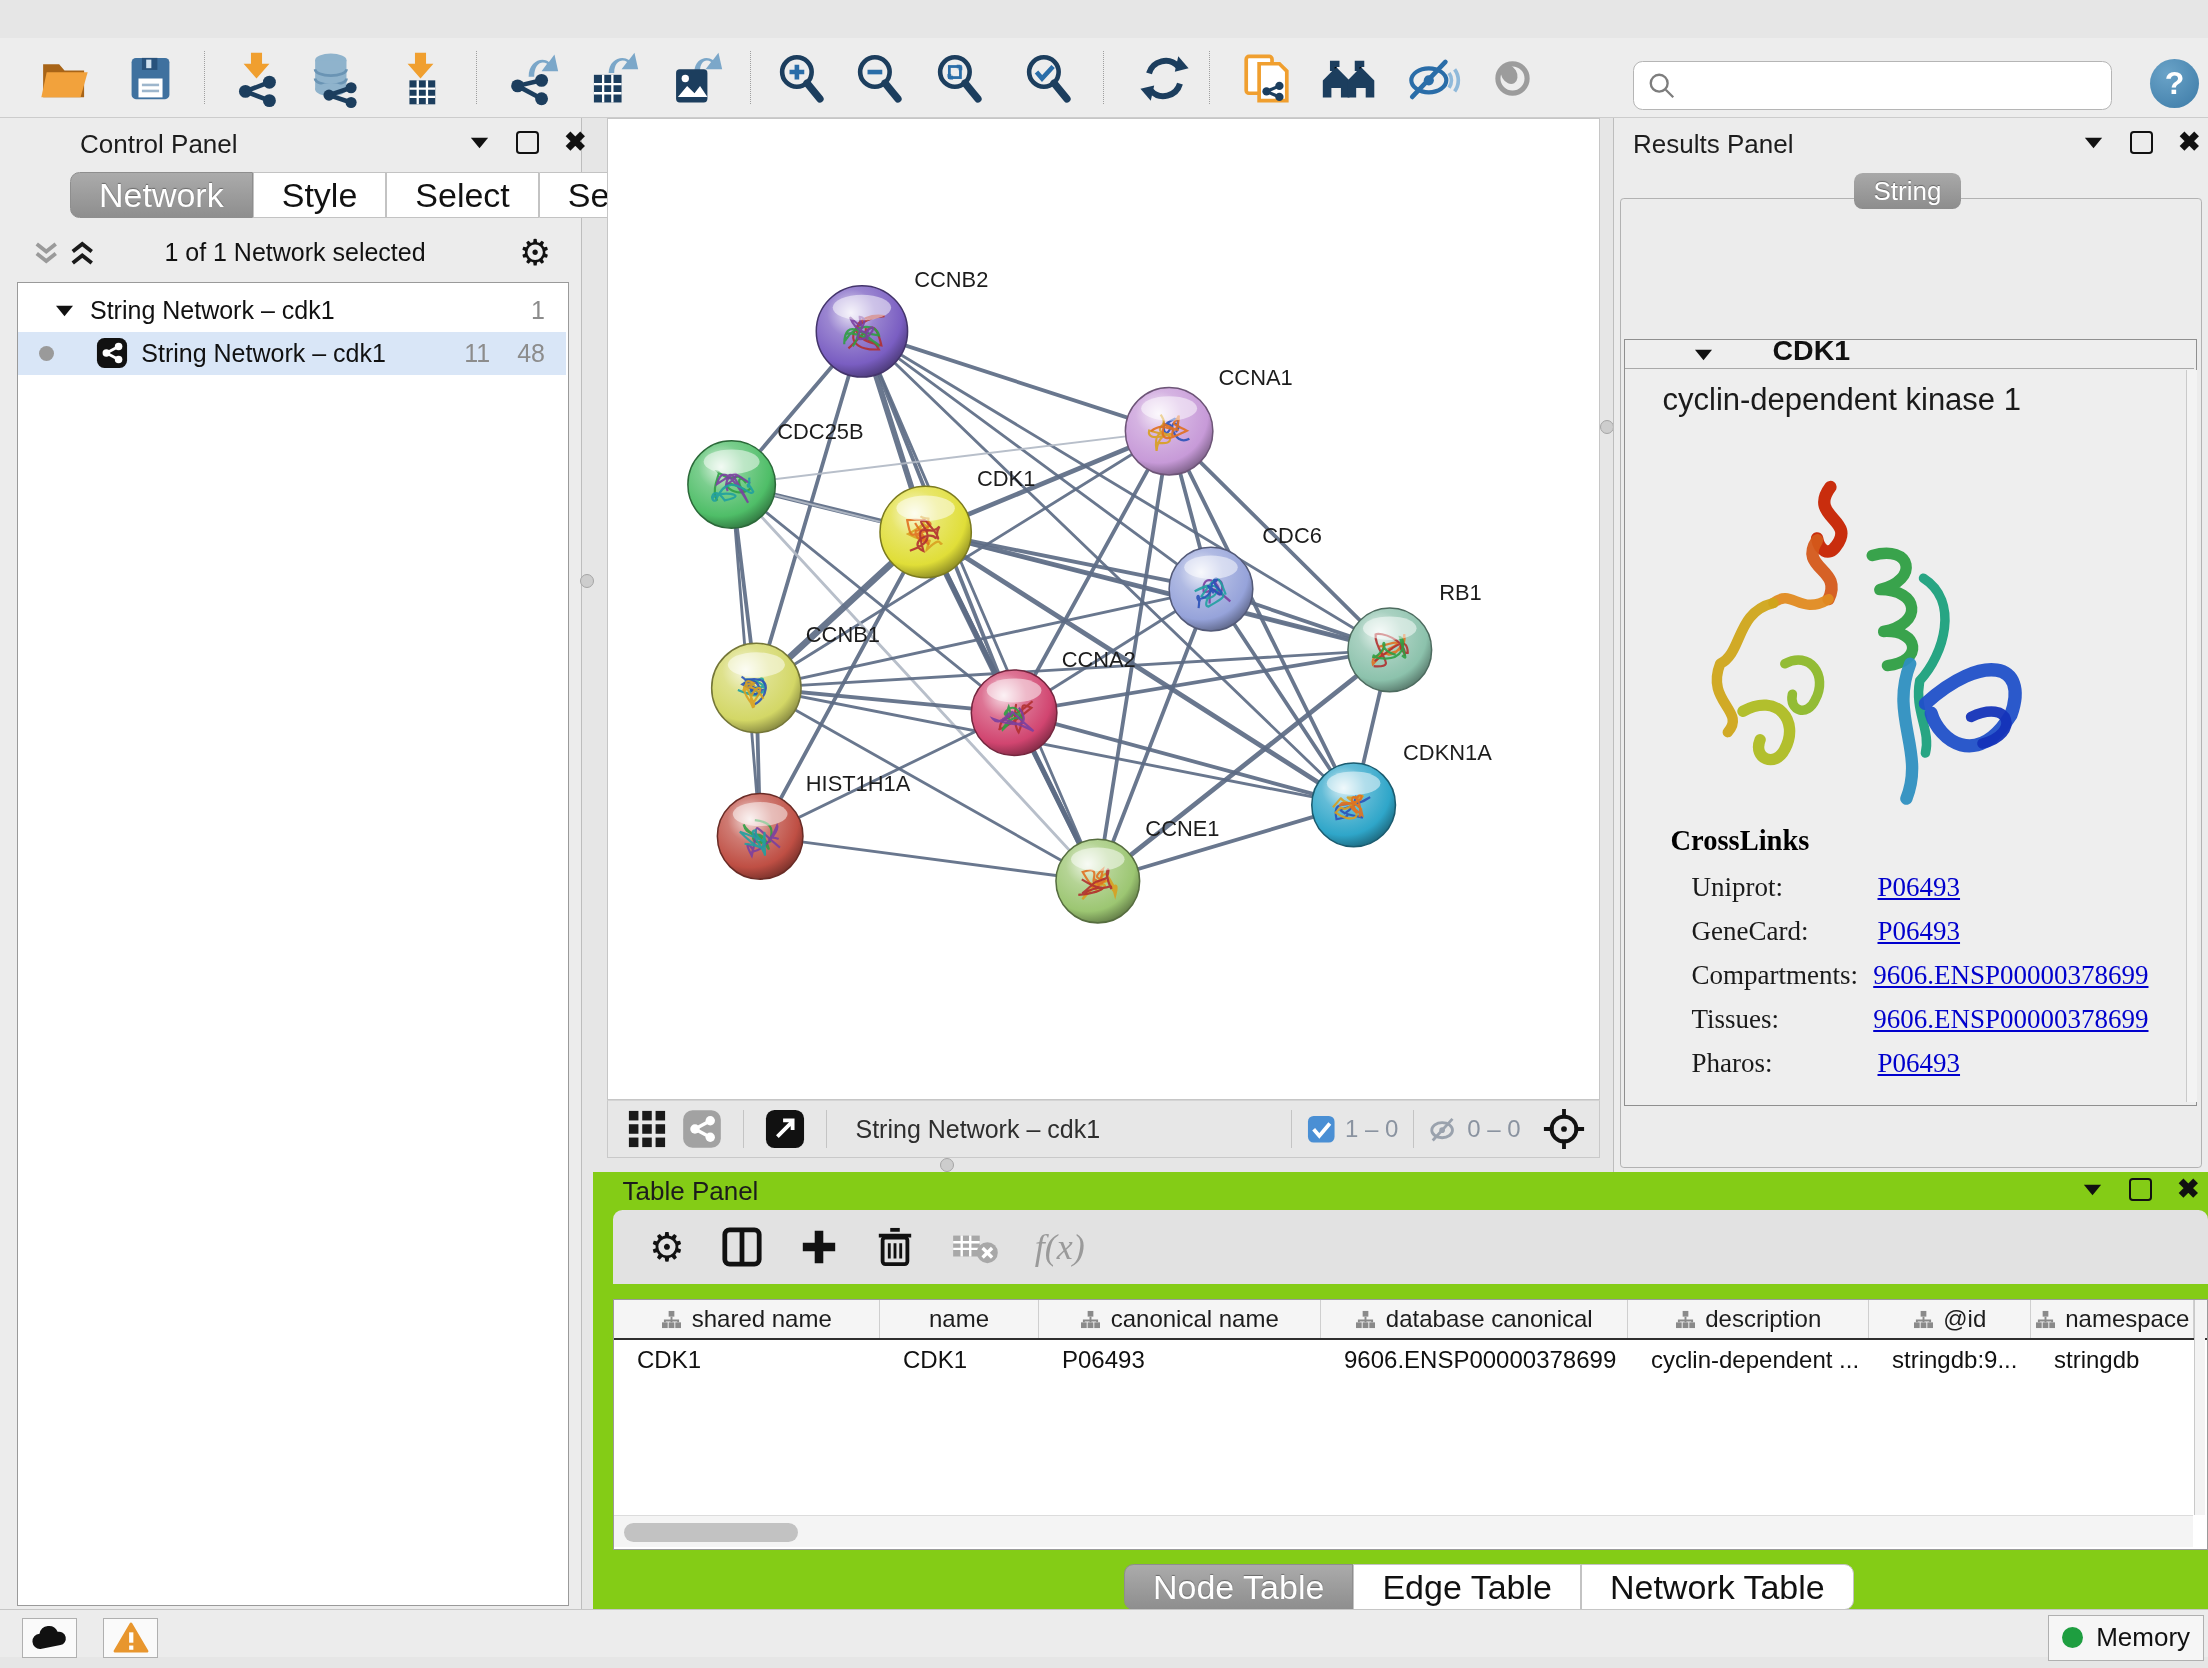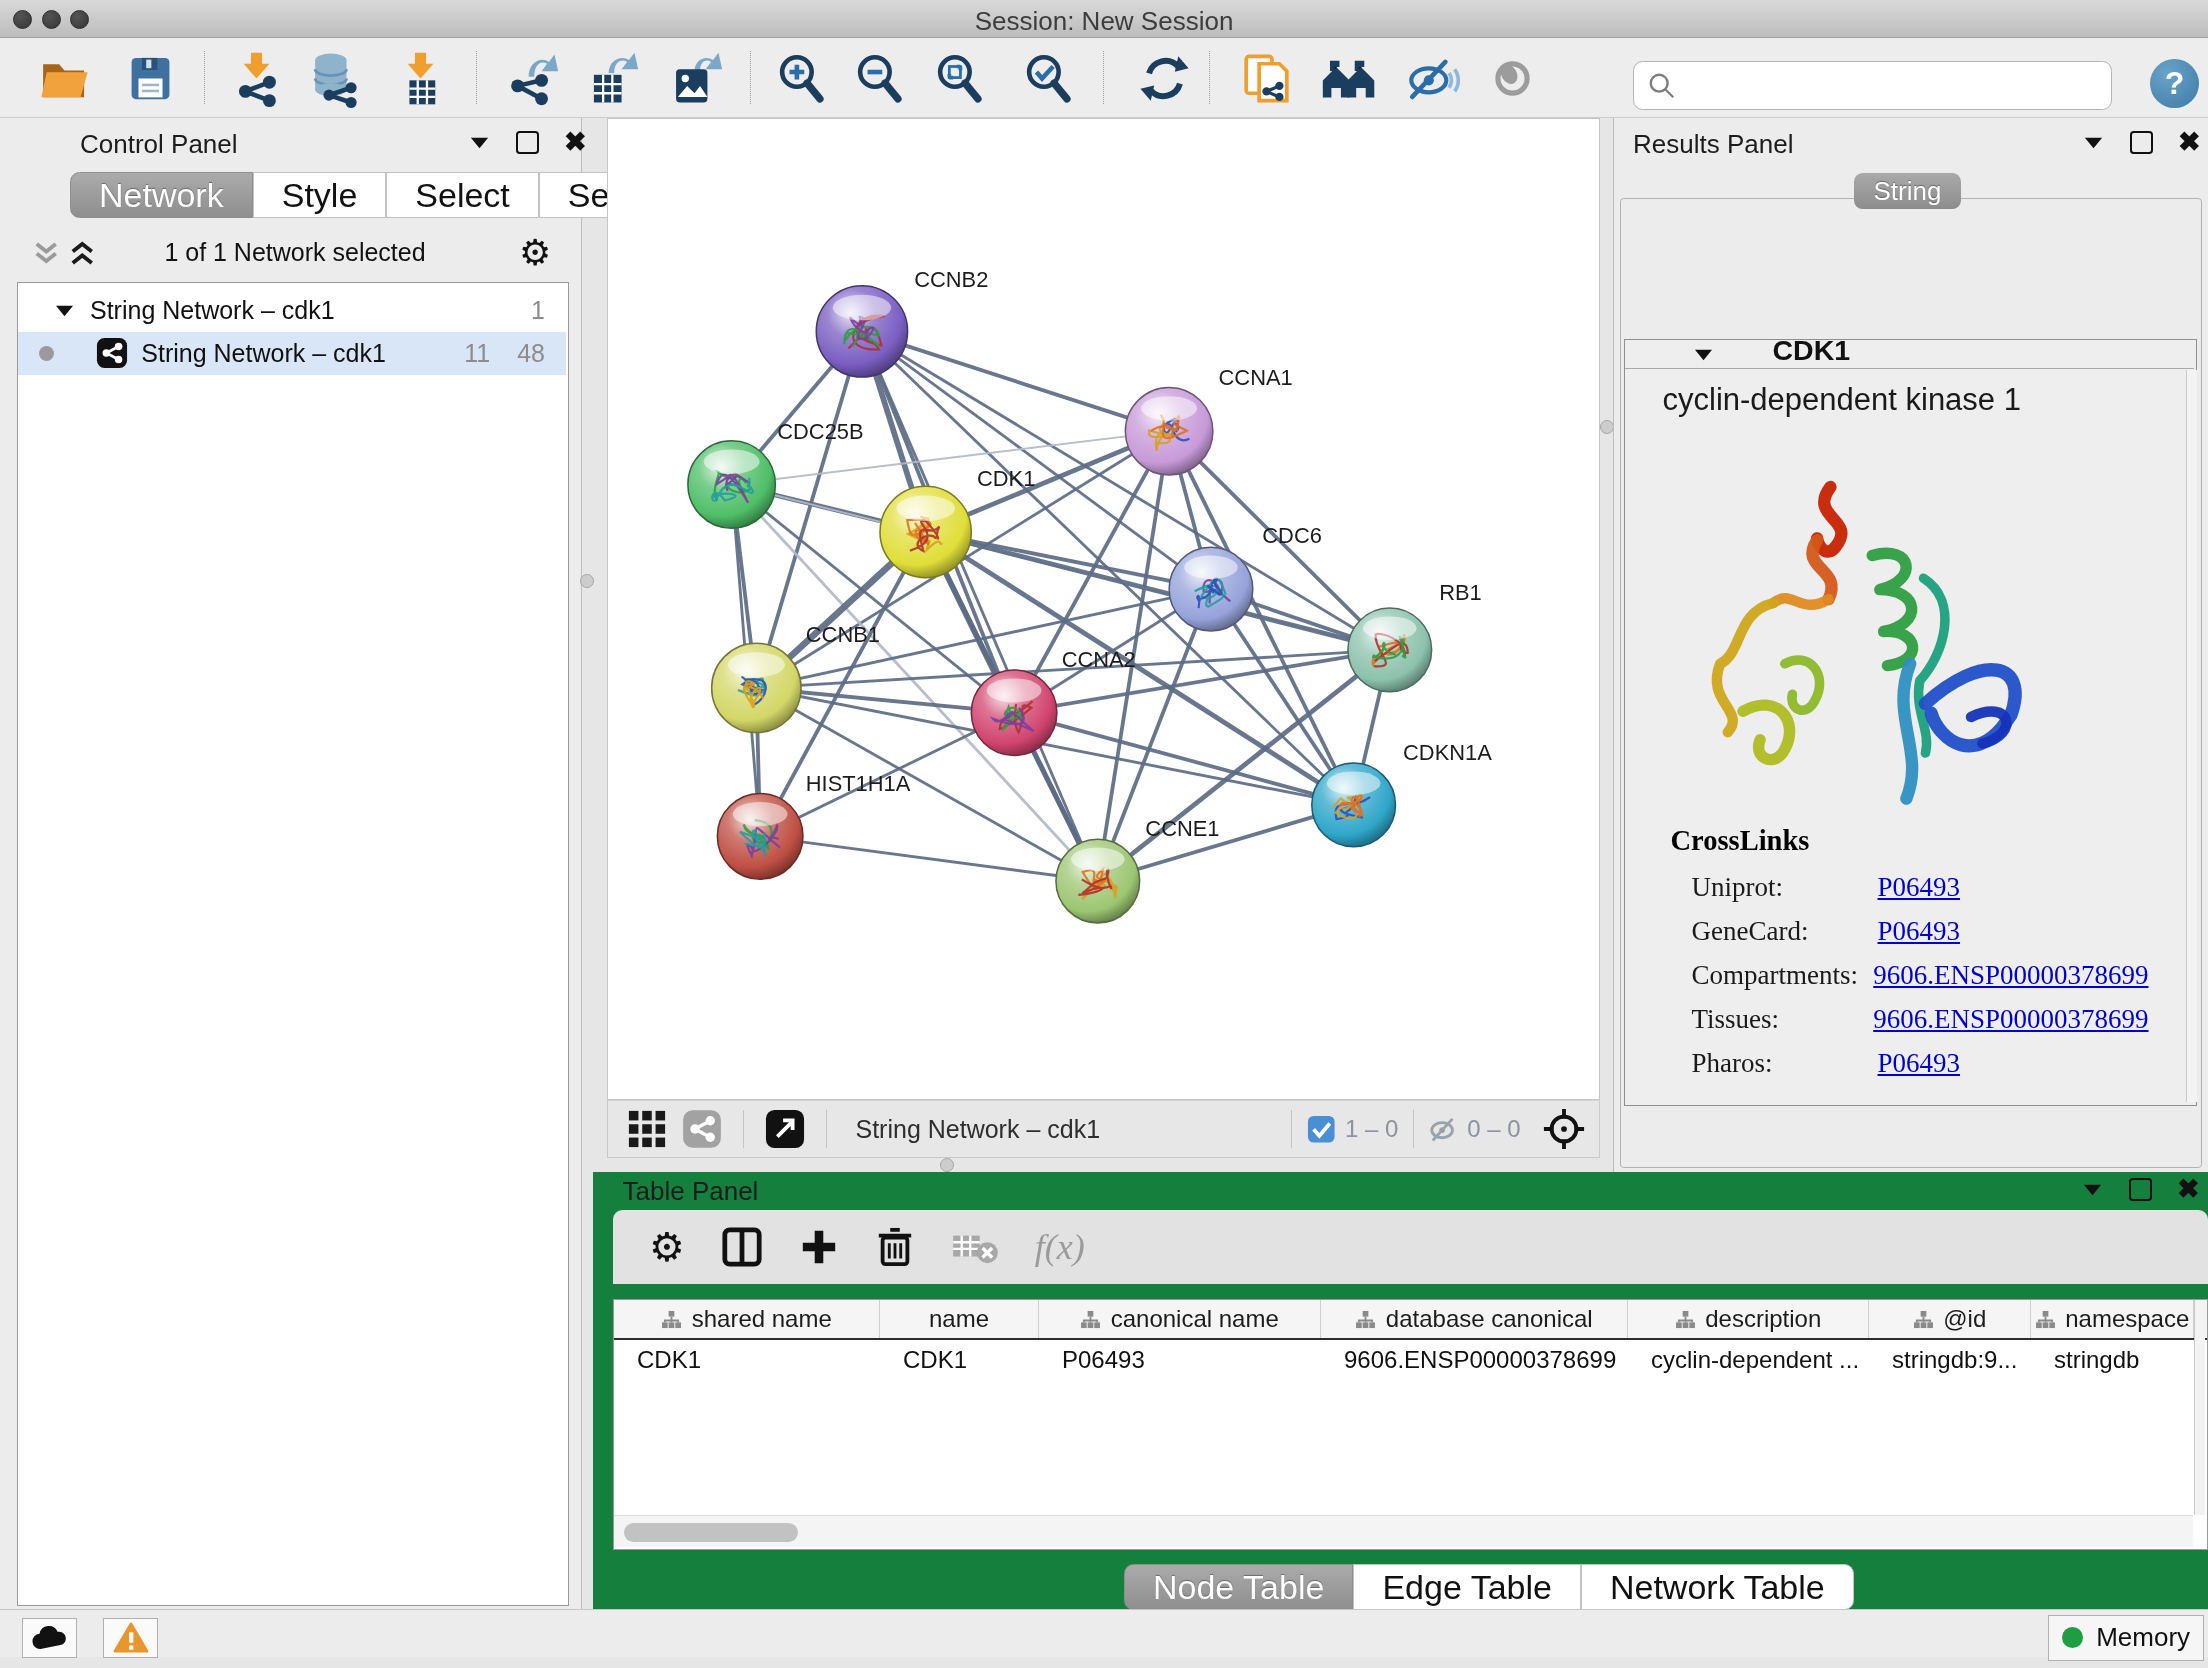--- a/index.html
+++ b/index.html
@@ -72,21 +72,21 @@
   #gene-name { font-size:28.5px; font-weight:bold; color:#111; }
   #gene-desc { font-size:31px; color:#1a1a1a; }
   .serif { font-family:"Liberation Serif","DejaVu Serif",serif; }
   #xl-title { font-size:28.5px; font-weight:bold; color:#000; }
   .xl-row { display:flex; font-size:27px; height:44px; align-items:center; }
   .xl-label { width:186px; color:#1a1a1a; }
   .xl-link { color:#0000cd; text-decoration:underline; }
   #rp-vscroll { left:561px; top:30px; width:11.4px; height:732px; background:#f3f3f3; border-left:1px solid #c9c9c9; }
 
   
-  #table-panel { left:593px; top:1172px; width:1615px; height:438px; background:#15803d; }
+  #table-panel { left:593px; top:1172px; width:1615px; height:438px; background:#84cc16; }
   #tp-toolbar { left:20px; top:38px; width:1595px; height:74px; background:#e2e2e2; border-radius:9.5px 9.5px 0 0;
     display:flex; align-items:center; gap:36px; padding-left:36px; }
   #fx-label { font-family:"Liberation Serif",serif; font-style:italic; font-size:36px; color:#9a9a9a; }
   #tp-table { left:20px; top:127px; width:1595px; height:251px; background:#fff; border:1.9px solid #9a9a9a; }
   #tp-header { display:flex; height:40px; background:#f5f5f5; border-bottom:2.9px solid #2f2f2f; }
   .th { display:flex; align-items:center; justify-content:center; gap:9.5px; font-size:24px; color:#1c1c1c;
     border-right:1px solid #cfcfcf; overflow:hidden; white-space:nowrap; }
   #tp-row { display:flex; height:40px; }
   .td { font-size:24px; color:#111; padding-left:23px; display:flex; align-items:center;
     overflow:hidden; white-space:nowrap; }
@@ -101,26 +101,20 @@
     display:flex; align-items:center; justify-content:center; }
   #memory-btn { left:2048px; top:4.8px; width:156px; height:46px; background:#f6f6f6; border:1.9px solid #b0b0b0;
     display:flex; align-items:center; justify-content:center; gap:13.3px; font-size:26px; color:#111; }
   #memory-dot { width:21px; height:21px; border-radius:50%; background:#1e9e40; }
 </style>
 </head>
 <body>
 
 <div id="root">
 
-  <div class="abs" id="titlebar">
-    <div class="abs tl-dot" style="left:13.3px"></div>
-    <div class="abs tl-dot" style="left:42px"></div>
-    <div class="abs tl-dot" style="left:70px"></div>
-    <div class="abs" id="win-title">Session: New Session</div>
-  </div>
 
   <div class="abs" id="toolbar">
     <div class="abs tbtn" style="left:33px">
       <svg class="icon-svg" width="57" height="57" viewBox="0 0 64 64">
         <path d="M8,16 h18 l6,7 h22 v30 h-46 z" fill="#a86417"></path>
         <path d="M12,25 h46 l-8,28 H6 z" fill="#f2a23c"></path>
       </svg>
     </div>
     <div class="abs tbtn" style="left:119px">
       <svg class="icon-svg" width="55" height="55" viewBox="0 0 64 64">

